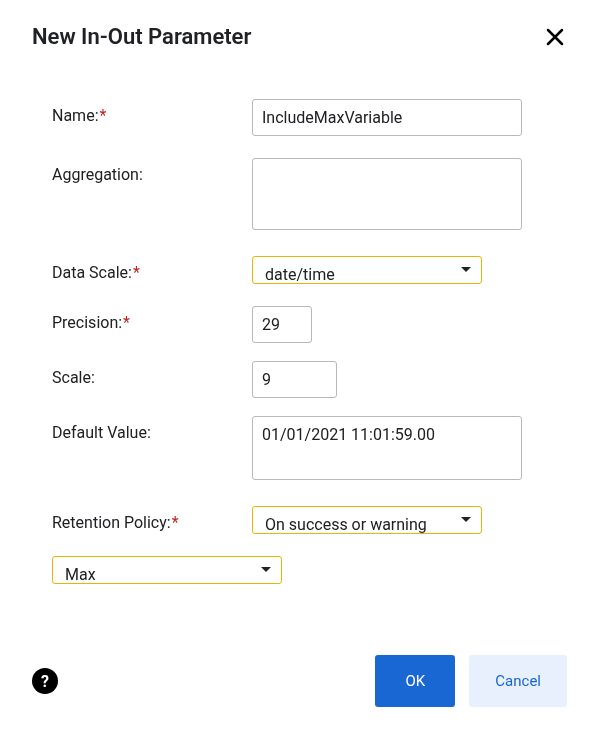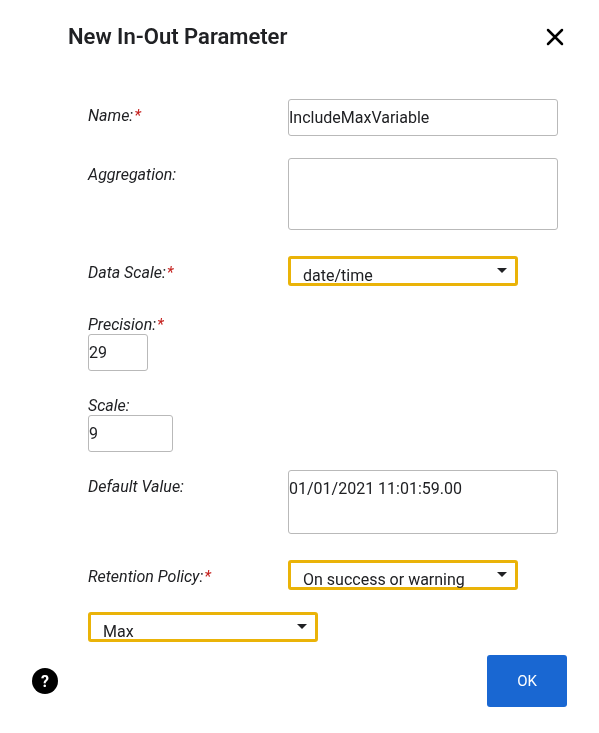--- a/index.html
+++ b/index.html
@@ -11,21 +11,20 @@
       font-family: Roboto, Arial, sans-serif;
       font-size: 16px;
       color: #202124;
       background: #fff;
       width: 599px;
       height: 733px;
       position: relative;
     }
     .dialog {
       padding: 24px 32px;
-      margin-left: 36px;
     }
     .dialog-header {
       display: flex;
       justify-content: space-between;
       align-items: center;
       margin-bottom: 50px;
     }
     .dialog-title {
       font-size: 22px;
       font-weight: 600;
@@ -42,43 +41,41 @@
     .form {
       padding-left: 20px;
     }
     .form-row {
       display: flex;
       align-items: flex-start;
       margin-bottom: 22px;
     }
     .form-row.row-tight {
       margin-bottom: 18px;
-      flex-direction: column;
     }
     .form-label {
       width: 200px;
       font-size: 16px;
       color: #202124;
       padding-top: 7px;
-      font-style: italic;
     }
     .required-star {
       color: #c5221f;
       margin-left: 1px;
     }
     .form-control {
       flex: 1;
       max-width: 270px;
     }
     input[type="text"].text-input,
     textarea.text-area {
       width: 100%;
       border: 1px solid #b9b9b9;
       border-radius: 3px;
-      padding: 8px 0;
+      padding: 8px 9px;
       font-size: 16px;
       font-family: inherit;
       color: #202124;
       outline: none;
       background: #fff;
     }
     textarea.text-area {
       resize: none;
     }
     .text-area.desc {
@@ -89,21 +86,21 @@
     }
     .small-input {
       width: 60px !important;
     }
     .select-wrap {
       position: relative;
       width: 230px;
     }
     .select-box {
       width: 100%;
-      border: 3px solid #eab308;
+      border: 1px solid #eab308;
       border-radius: 3px;
       padding: 16px 30px 8px 12px;
       font-size: 16px;
       background: #fff;
       cursor: pointer;
       display: flex;
       align-items: center;
       height: 28px;
     }
     .select-caret {
@@ -260,15 +257,16 @@
         </span>
       </div>
     </div>
 
   </div>
 
   <div class="dialog-footer">
     <div class="help-icon">?</div>
     <div class="footer-buttons">
       <button class="btn btn-primary">OK</button>
+      <button class="btn btn-secondary">Cancel</button>
     </div>
   </div>
 </div>
 
 </body></html>

